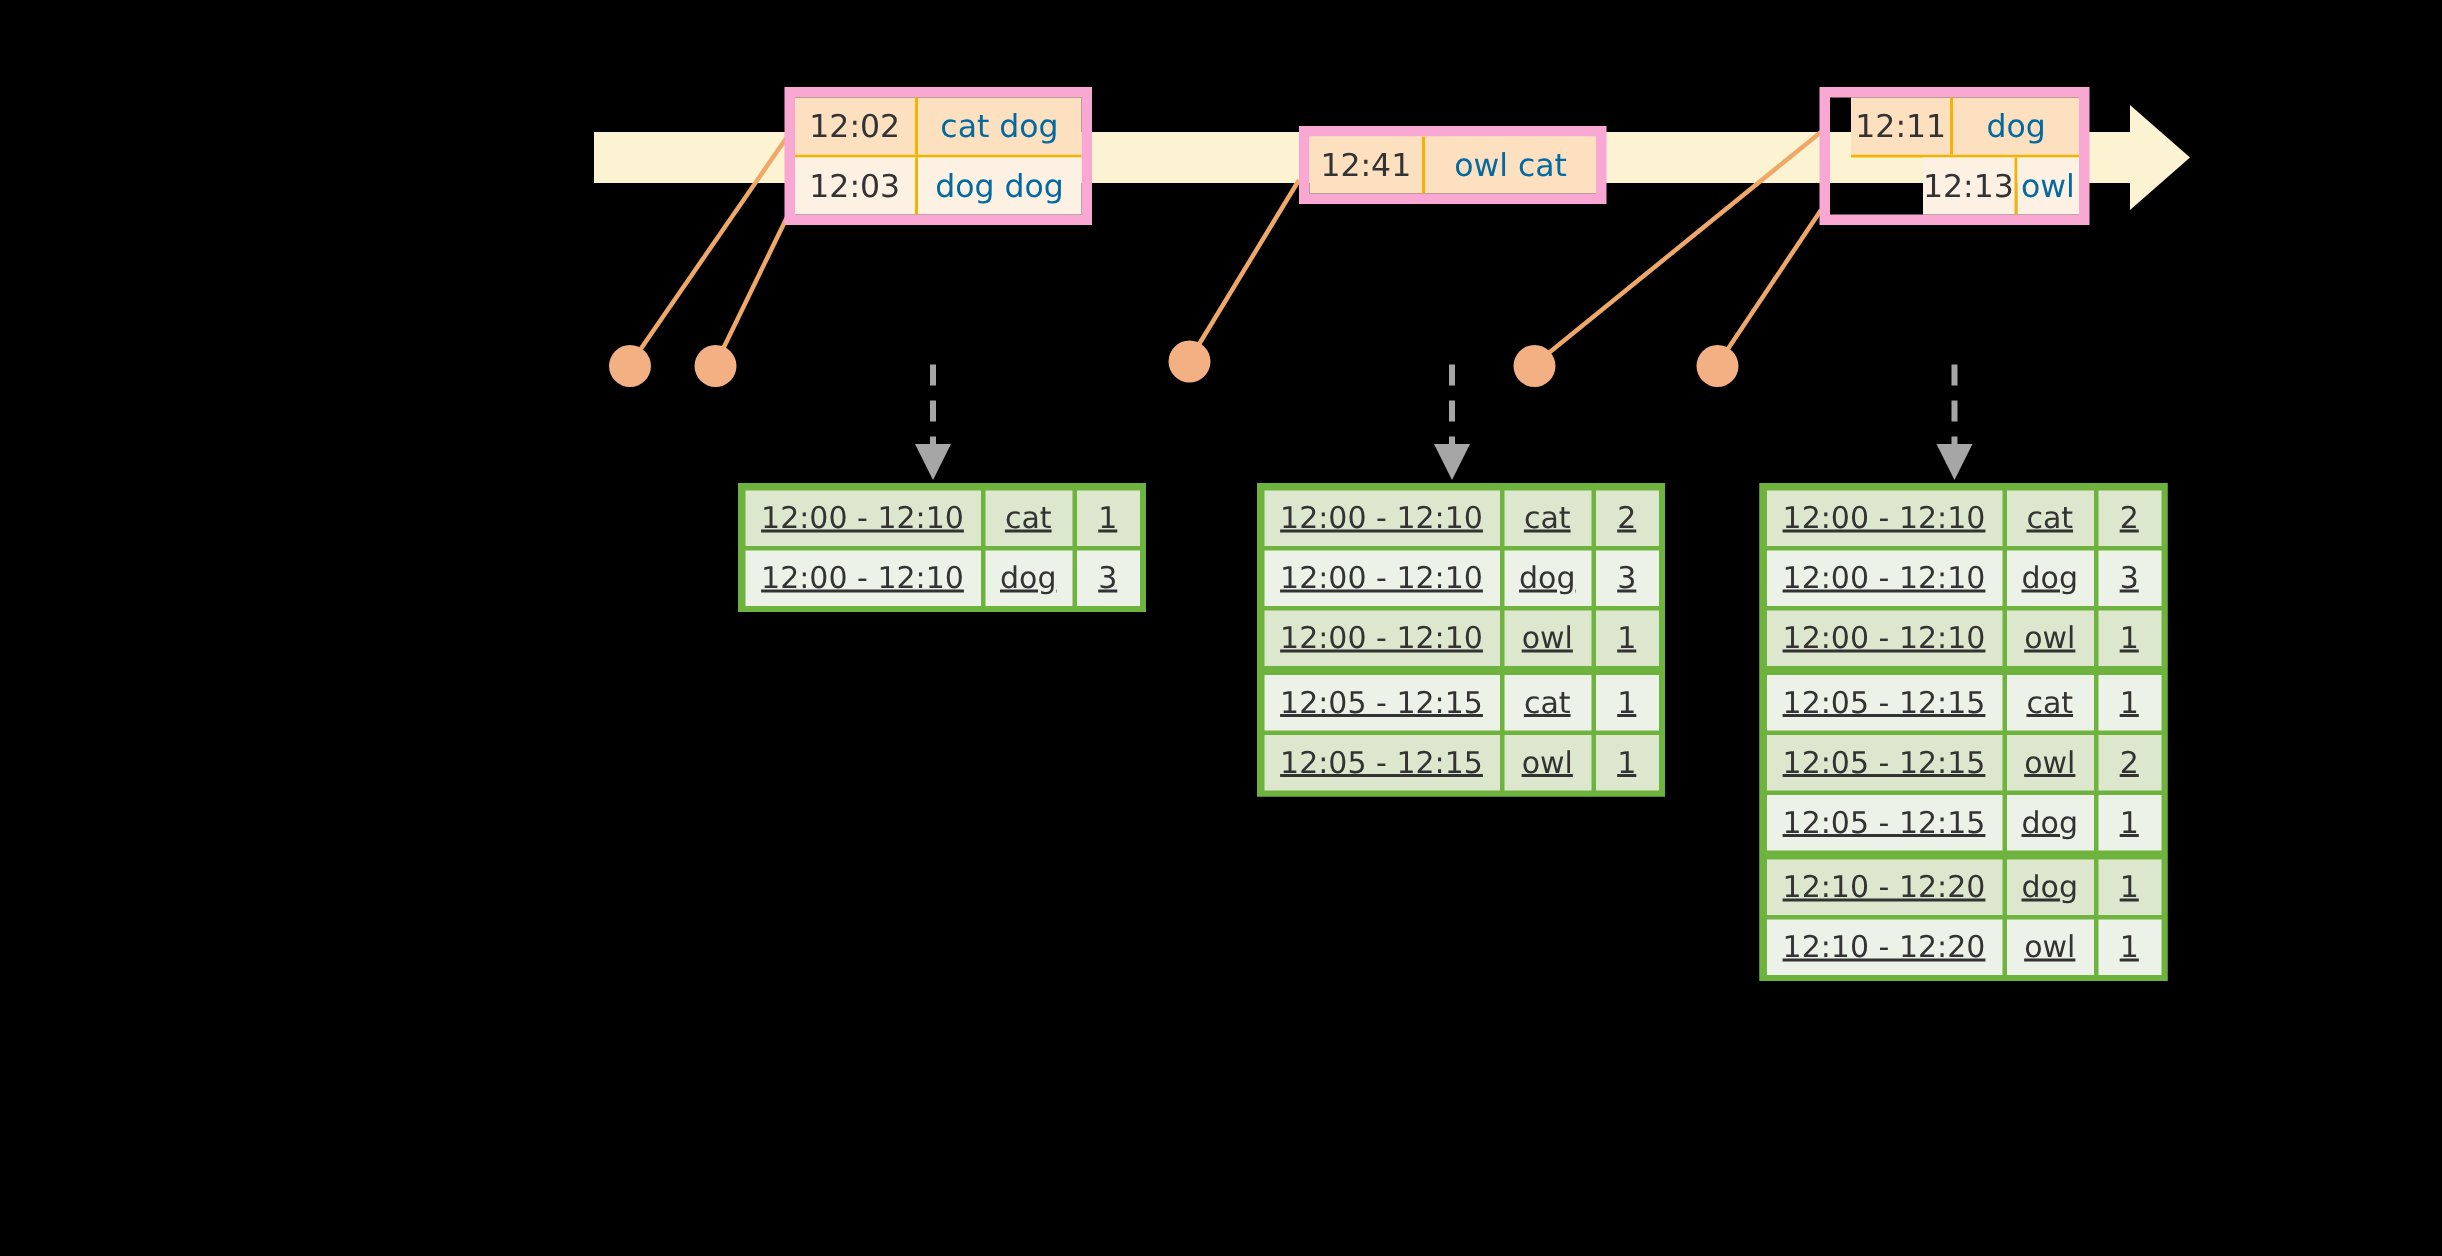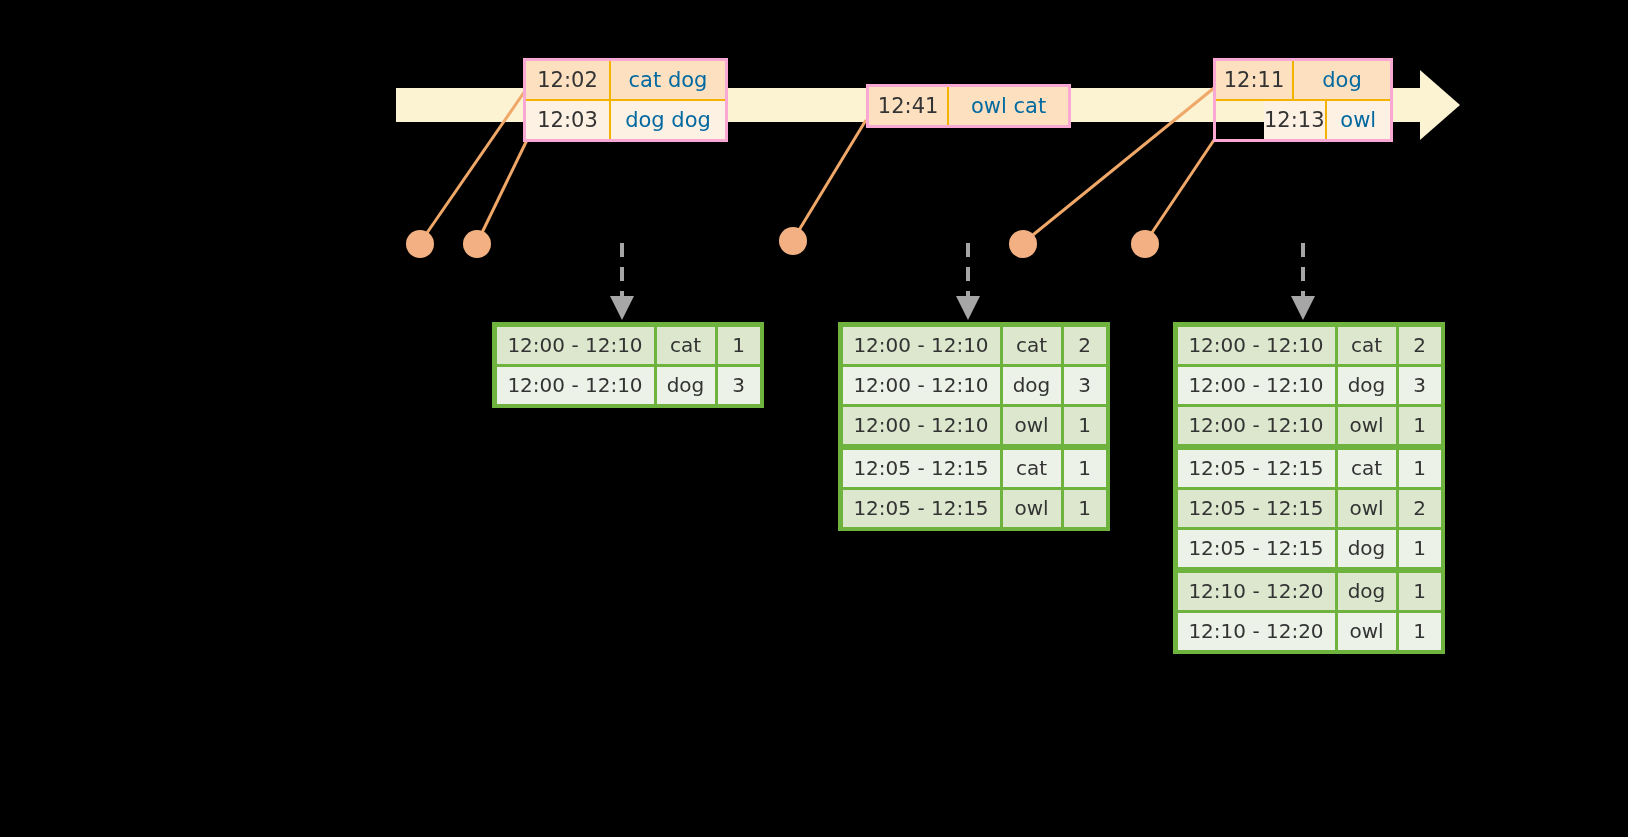--- a/index.html
+++ b/index.html
@@ -1,33 +1,33 @@
 <!DOCTYPE html>
 <html><head>
 <meta charset="utf-8">
 <style>
   html,body{margin:0;padding:0;background:#000;}
   body{width:1628px;height:837px;font-family:"DejaVu Sans",sans-serif;}
   .stage{position:relative;width:1628px;height:837px;overflow:hidden;background:#000;}
   svg.layer{position:absolute;left:0;top:0;width:1628px;height:837px;pointer-events:none;}
-  .evt-stack{position:absolute;box-sizing:border-box;border:3px solid #f9a8d4;}
+  .evt-stack{position:absolute;box-sizing:border-box;border:7px solid #f9a8d4;}
   .evt-stack .erow{display:flex;box-sizing:border-box;}
   .evt-stack .erow + .erow{border-top:2px solid #F5B301;justify-content:flex-end;}
   .evt-stack .c-time{box-sizing:border-box;display:flex;align-items:center;justify-content:center;
                      font-size:21px;color:#333;border-right:2px solid #F5B301;}
   .evt-stack .c-text{box-sizing:border-box;display:flex;align-items:center;justify-content:center;
                      font-size:21px;color:#0369a1;}
   .shade-a{background:#FCE0C0;}
   .shade-b{background:#FDF1E3;}
 
   
   .gtable{position:absolute;border:3px solid #6EB33E;box-sizing:border-box;background:#6EB33E;}
   .gtable .grow{display:flex;}
   .gtable .gcell{box-sizing:border-box;display:flex;align-items:center;justify-content:center;
-                 font-size:20px;color:#333;height:37px;margin:1.5px;}
+                 font-size:20px;color:#333;height:37px;margin:1.5px;text-decoration:underline;}
   .g-dark{background:#DCE7CE;}
   .g-light{background:#EDF2E8;}
   .c-range{width:157px;}
   .c-key{width:58px;}
   .c-cnt{width:42px;}
   .sep{height:3px;background:#6EB33E;}
 </style>
 </head>
 <body>
 
@@ -79,21 +79,21 @@
     </div>
   </div>
 
   <div class="evt-stack" style="left:866px;top:84px;width:205px;">
     <div class="erow">
       <div class="c-time shade-a" style="width:85px;height:38px;">12:41</div>
       <div class="c-text shade-a" style="width:126px;height:38px;">owl cat</div>
     </div>
   </div>
 
-  <div class="evt-stack" style="left:1213px;top:58px;width:180px;">
+  <div class="evt-stack" style="left:1213px;top:58px;width:180px;padding-left:14px;">
     <div class="erow">
       <div class="c-time shade-a" style="width:78px;height:38px;">12:11</div>
       <div class="c-text shade-a" style="width:96px;height:38px;">dog</div>
     </div>
     <div class="erow">
       <div class="c-time shade-b" style="width:78px;height:38px;margin-left:48px;">12:13</div>
       <div class="c-text shade-b" style="width:96px;height:38px;">owl</div>
     </div>
   </div>
 

